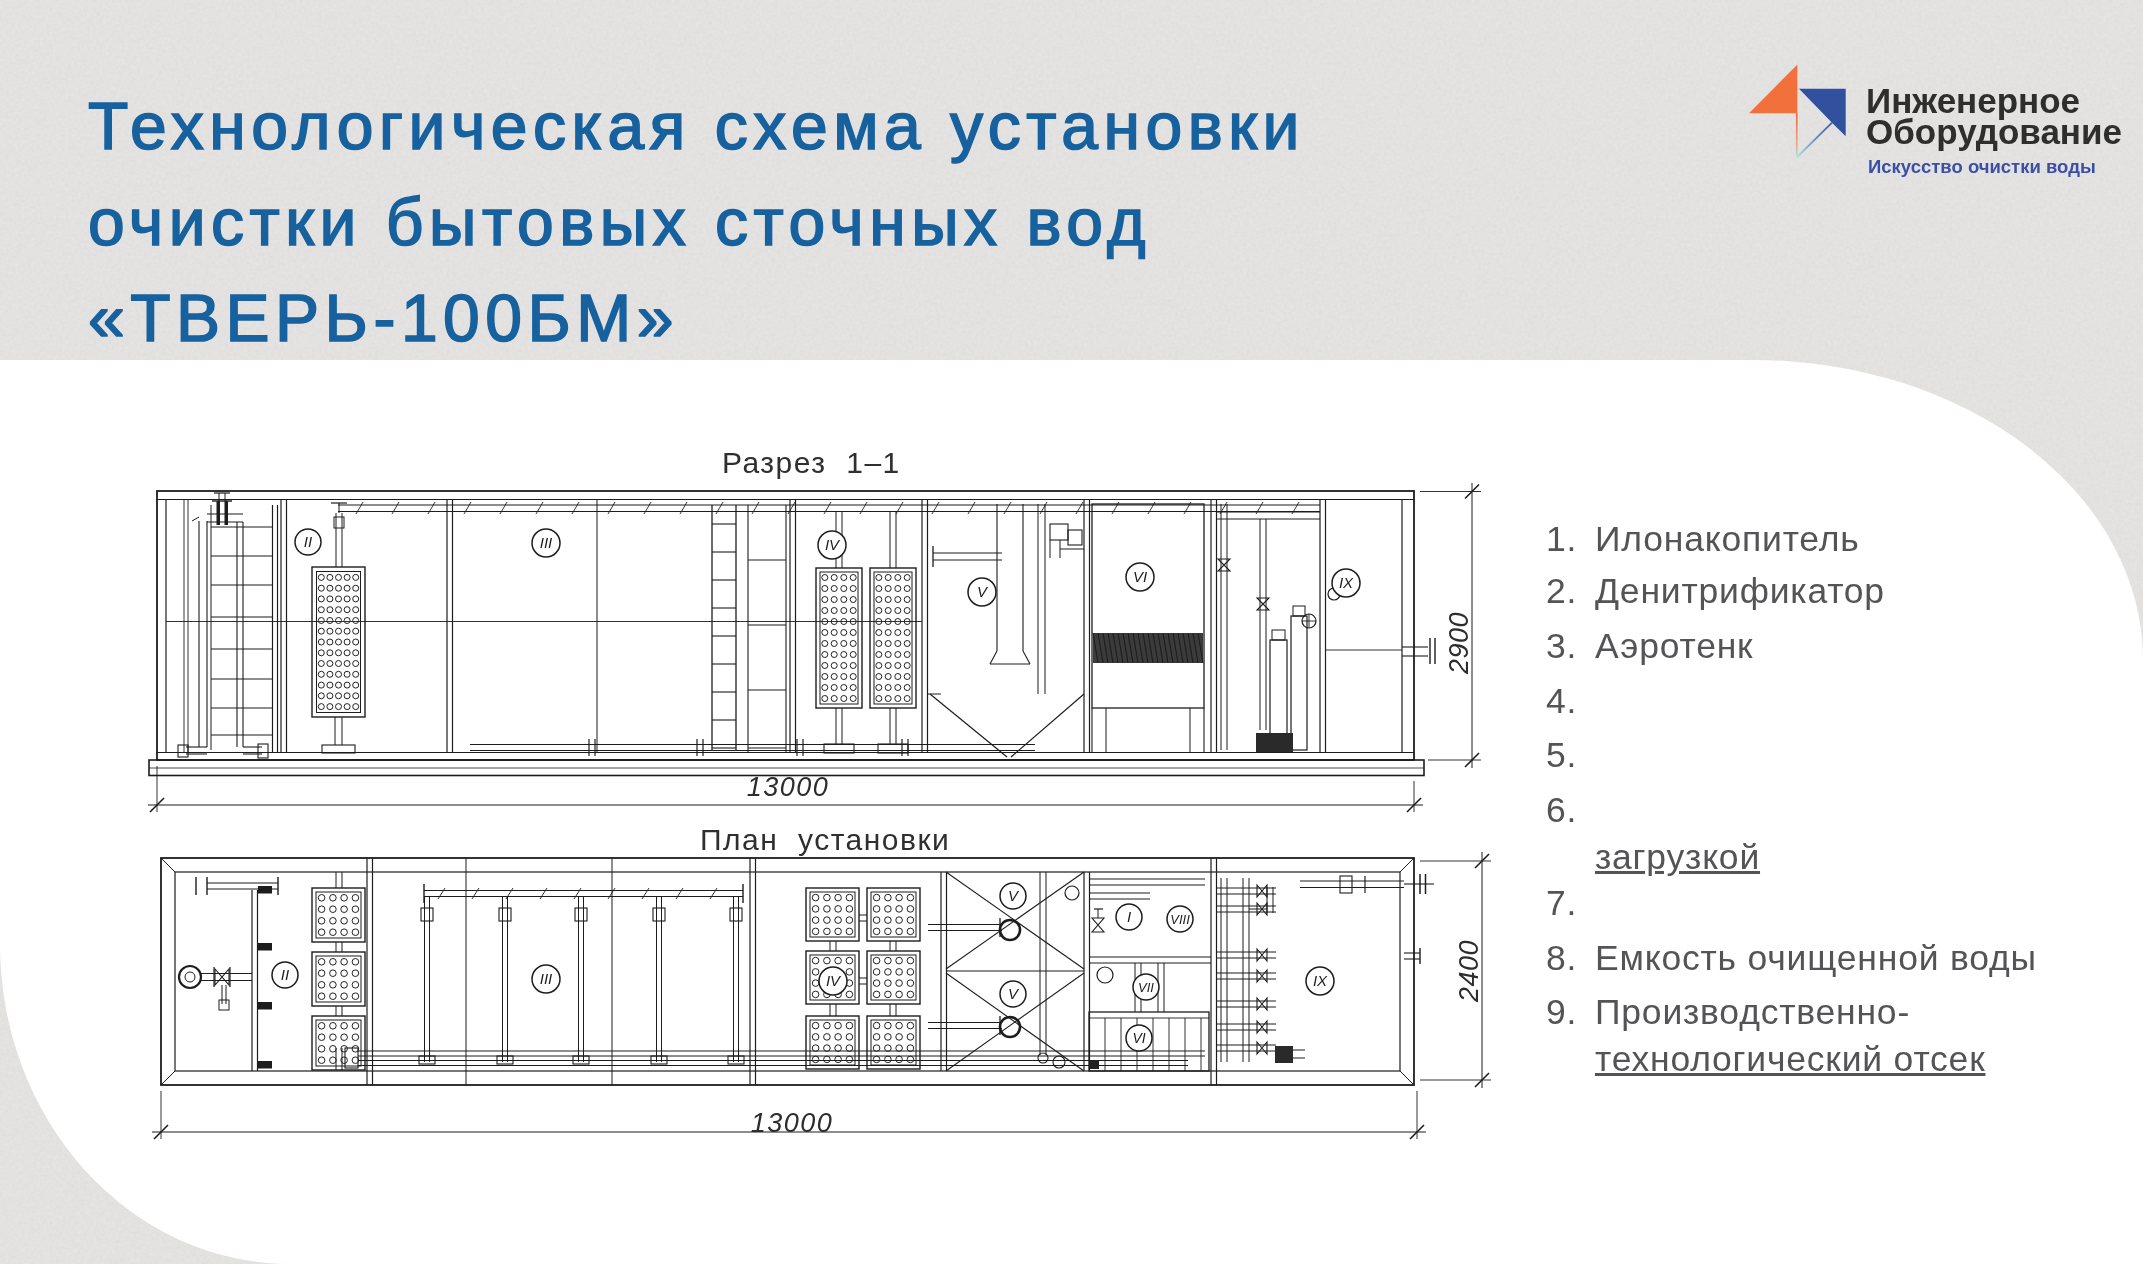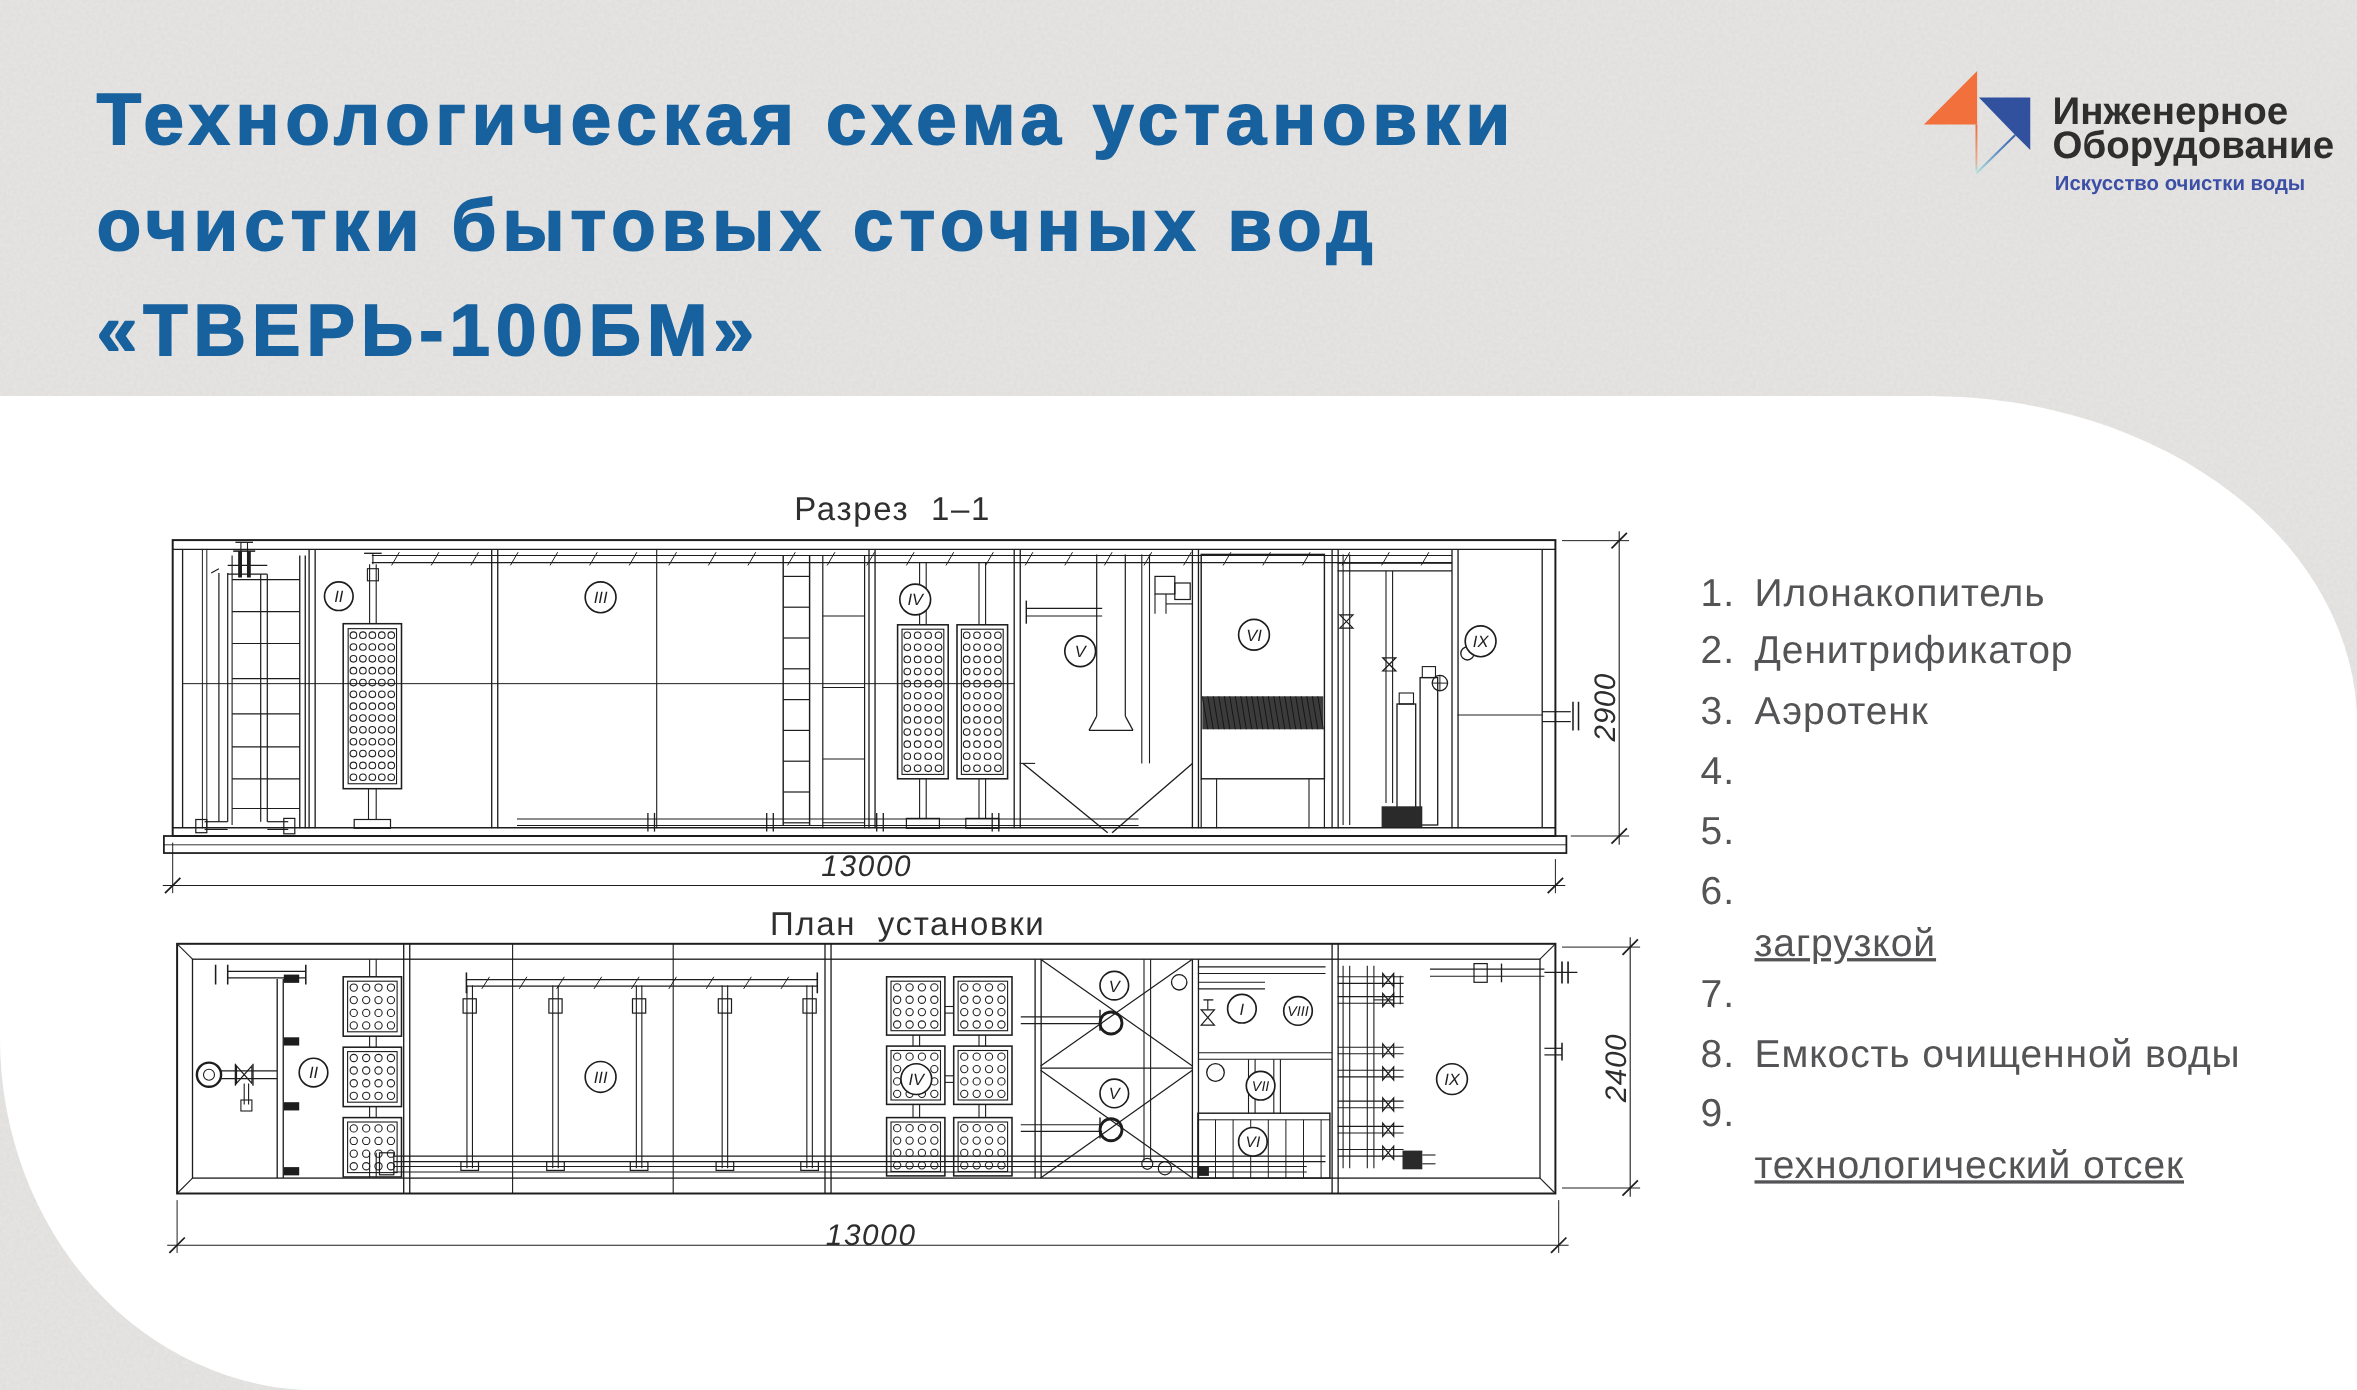--- a/index.html
+++ b/index.html
@@ -2,21 +2,21 @@
 <html lang="ru"><head>
 <meta charset="utf-8">
 <style>
   html,body { margin:0; padding:0; }
   body { width:2143px; height:1264px; position:relative; overflow:hidden;
          font-family:"Liberation Sans", sans-serif; background:#e8e7e5; }
   .noise { position:absolute; left:0; top:0; width:2143px; height:1264px; }
   .white { position:absolute; left:0; top:360px; width:2143px; height:904px;
             background:#ffffff; border-top-right-radius:390px 300px;
             border-bottom-left-radius:290px 320px; }
-  .title { position:absolute; left:88px; top:60px; color:#17619e; font-weight:bold;
+  .title { position:absolute; left:88px; top:78px; color:#17619e; font-weight:normal;
             font-size:66px; line-height:96px; letter-spacing:5.5px;
             -webkit-text-stroke:1.6px #17619e; }
   .legend { position:absolute; left:0; top:0; color:#545456; font-size:35.5px;
              line-height:47px; letter-spacing:0.8px; white-space:nowrap; }
   .li { position:absolute; left:1546px; display:flex; }
   .li.cont { left:1595px;text-decoration:underline; }
   .num { width:49px; flex:none; }
   .logo { position:absolute; left:1745px; top:60px; }
   svg { display:block; }
 </style>
@@ -968,17 +968,18 @@
       <span class="num">7.</span>
     </div>
 
 <div class="li" style="top:935px">
       <span class="num">8.</span>
       <span>Емкость очищенной воды</span>
     </div>
 
 <div class="li" style="top:989px">
       <span class="num">9.</span>
+      <span>Производственно-</span>
     </div>
 <div class="li cont" style="top:1036px">
       <span>технологический отсек</span>
     </div>
 </div>
 
 </body></html>

